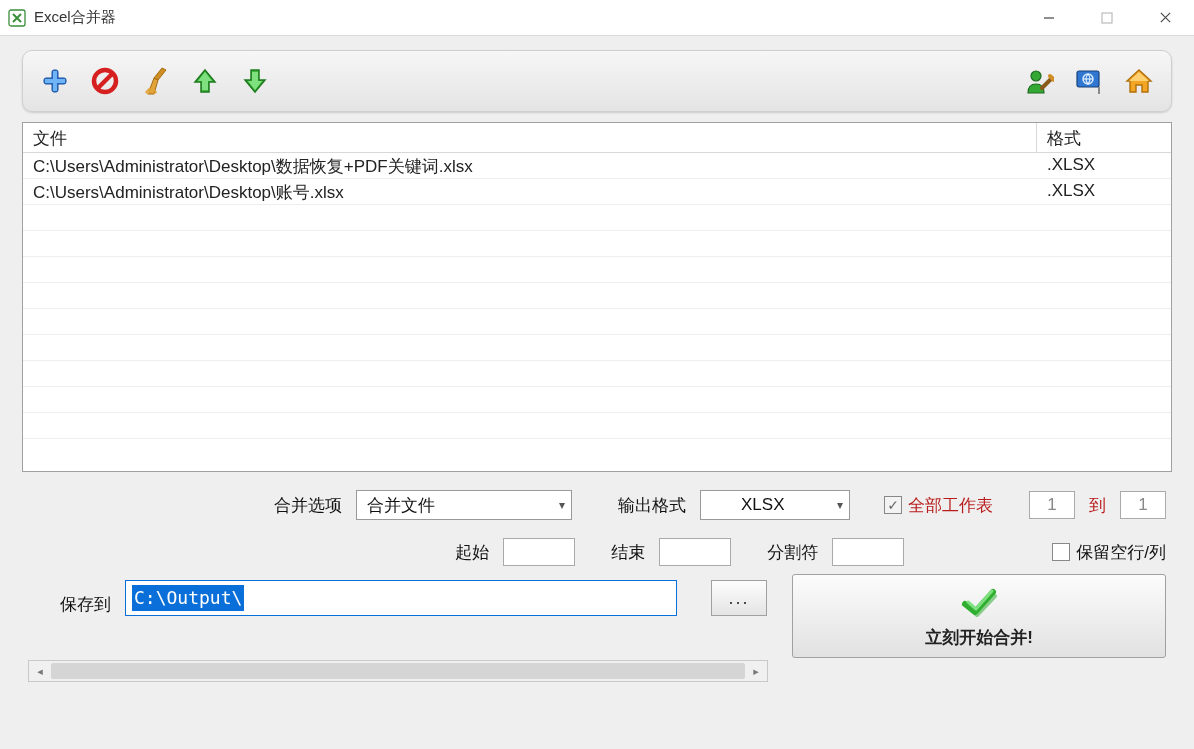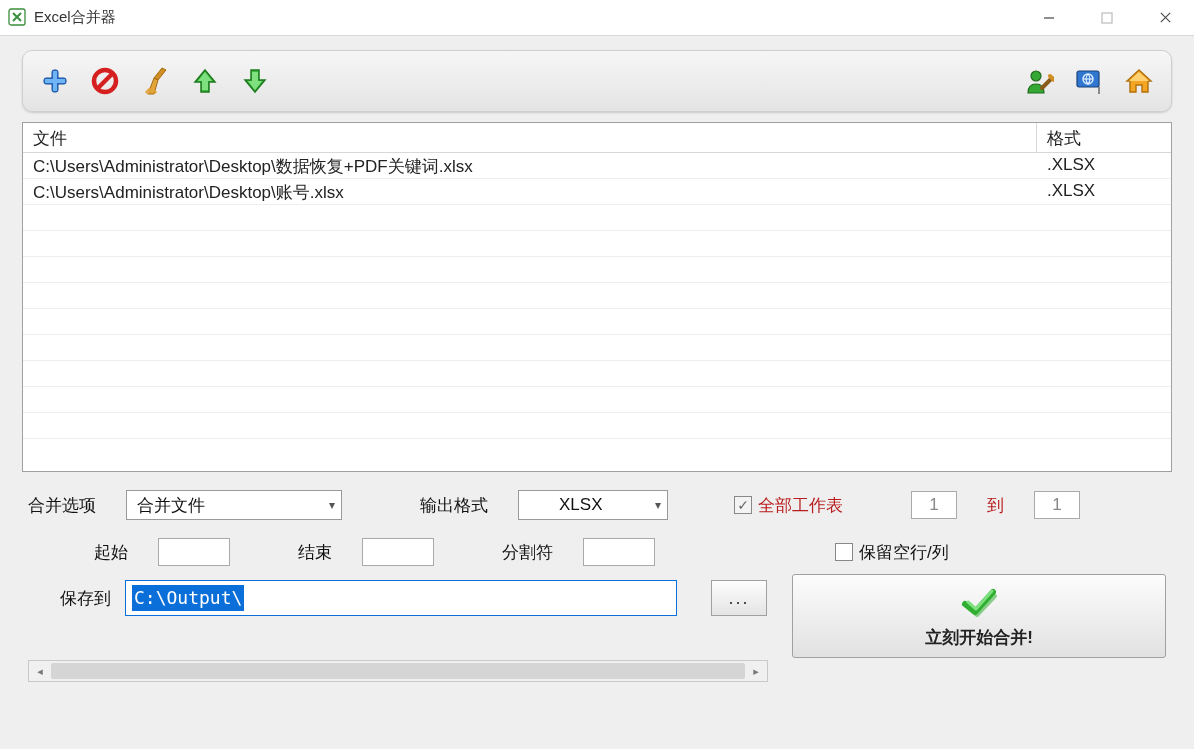--- a/index.html
+++ b/index.html
@@ -13,21 +13,21 @@
     overflow: hidden;
     color: #222;
   }
 
   
   .titlebar {
     display:flex; align-items:center; justify-content:space-between;
     height:36px; border-bottom:1px solid #d9d9d9; background:#fff;
     padding:0 0 0 8px;
   }
-  .titlebar .left { display:flex; gap:8px; }
+  .titlebar .left { display:flex; align-items:center; gap:8px; }
   .titlebar .title { font-size:15px; color:#333; }
   .app-icon { width:18px; height:18px; }
   .win-controls { display:flex; height:100%; }
   .win-btn {
     width:58px; display:flex; align-items:center; justify-content:center;
     color:#444;
   }
   .win-btn.disabled { color:#bbb; }
   .win-btn svg { width:14px; height:14px; }
   .win-btn.close svg { width:13px; height:13px; }
@@ -74,21 +74,21 @@
   .trow {
     display:flex; height:26px; font-size:17px; color:#222;
     border-bottom:1px solid #eee;
   }
   .trow .c-file { flex:1; padding:2px 10px; white-space:nowrap; overflow:hidden; text-overflow:ellipsis; }
   .trow .c-fmt { width:134px; padding:2px 10px; }
   .trow.empty .c-file, .trow.empty .c-fmt { color:transparent; }
 
   
   .opts { padding:18px 28px 0 28px; display:flex; flex-direction:column; gap:18px; }
-  .row { display:flex; align-items:center; gap:30px; }
+  .row { display:flex; align-items:center; gap:14px;justify-content:flex-end; }
   .lbl { font-size:17px; color:#111; white-space:nowrap; }
   .lbl.dis { color:#b91c1c; }
 
   .select {
     height:30px; background:#fff; border:1px solid #999;
     display:flex; align-items:center; justify-content:space-between;
     padding:0 6px 0 10px; font-size:17px; color:#111;
   }
   .select .chev { color:#555; font-size:12px; }
   .select.sm { width:150px;padding-left:40px; }
@@ -107,21 +107,21 @@
     display:flex; align-items:center; justify-content:center;
     font-size:17px; color:#888;
   }
   .txtbox {
     height:28px; border:1px solid #aaa; background:#fff;
     display:flex; align-items:center; padding:0 8px; font-size:17px;
   }
   .txtbox.sm { width:72px; }
 
   
-  .saverow { display:flex; align-items:center; gap:14px; padding-top:6px; }
+  .saverow { display:flex; align-items:flex-end; gap:14px; padding-top:6px; }
   .save-input {
     height:36px; border:1px solid #0a6fd8; background:#fff;
     display:flex; align-items:center; padding:0 6px; width:552px;
   }
   .save-input .sel {
     background:#0a6fd8; color:#fff; padding:2px 2px; font-size:18px;
     font-family: Consolas, monospace; line-height:1.2;
   }
   .browsebtn {
     width:56px; height:36px; border:1px solid #a0a0a0;

